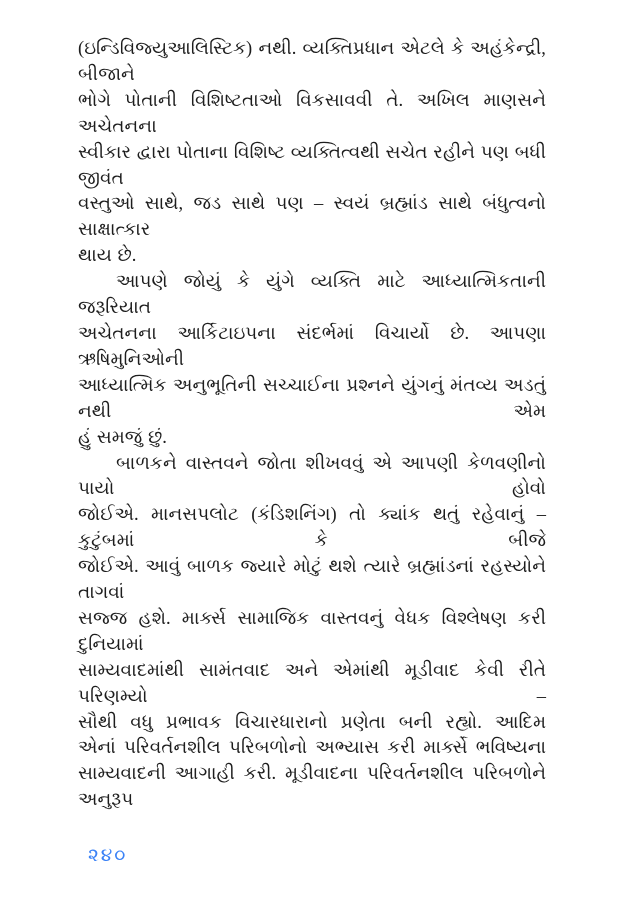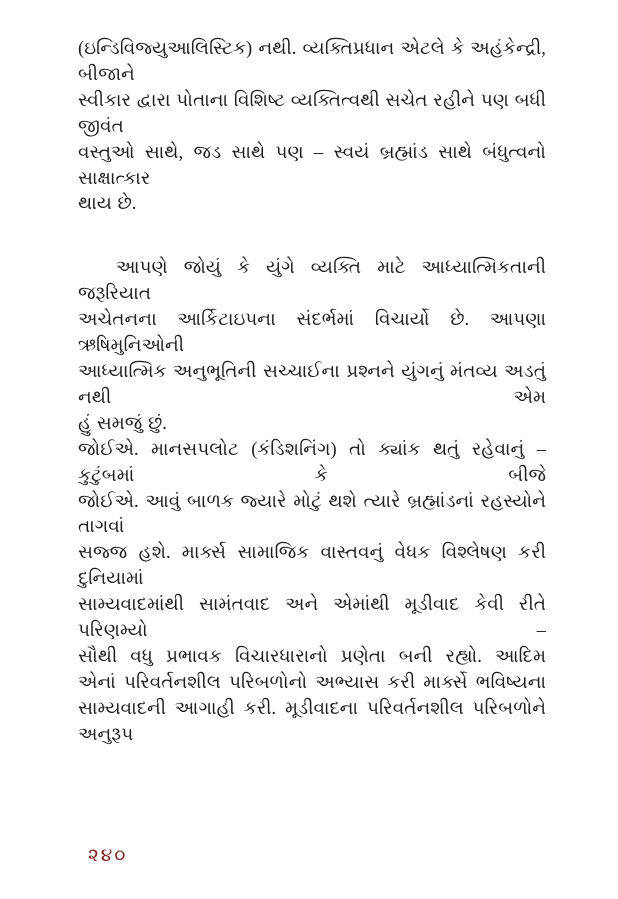--- a/index.html
+++ b/index.html
@@ -31,49 +31,50 @@
   .line {
     text-align: justify;
     text-align-last: justify;
     word-spacing: 1px;
   }
   .line.last {
     text-align-last: left;
   }
   .line.first-indent {
     text-indent: 38px;
-    margin-top: 38px;
   }
   .page-number {
     position: absolute;
     left: 88px;
     top: 845px;
     font-size: 18.5px;
     letter-spacing: 2px;
-    color: #7f1d1d;
+    color: #3b82f6;
   }
 </style>
 </head>
 <body>
 
 <div class="book-page">
   <div class="text-block">
       <div class="para">
         <div class="line">(ઇન્ડિવિજ્યુઆલિસ્ટિક) નથી. વ્યક્તિપ્રધાન એટલે કે અહંકેન્દ્રી, બીજાને</div>
+        <div class="line">ભોગે પોતાની વિશિષ્ટતાઓ વિકસાવવી તે. અખિલ માણસને અચેતનના</div>
         <div class="line">સ્વીકાર દ્વારા પોતાના વિશિષ્ટ વ્યક્તિત્વથી સચેત રહીને પણ બધી જીવંત</div>
         <div class="line">વસ્તુઓ સાથે, જડ સાથે પણ – સ્વયં બ્રહ્માંડ સાથે બંધુત્વનો સાક્ષાત્કાર</div>
         <div class="line last">થાય છે.</div>
       </div>
       <div class="para">
         <div class="line first-indent">આપણે જોયું કે યુંગે વ્યક્તિ માટે આધ્યાત્મિકતાની જરૂરિયાત</div>
         <div class="line">અચેતનના આર્કિટાઇપના સંદર્ભમાં વિચાર્યો છે. આપણા ઋષિમુનિઓની</div>
         <div class="line">આધ્યાત્મિક અનુભૂતિની સચ્ચાઈના પ્રશ્નને યુંગનું મંતવ્ય અડતું નથી એમ</div>
         <div class="line last">હું સમજું છું.</div>
       </div>
       <div class="para">
+        <div class="line first-indent">બાળકને વાસ્તવને જોતા શીખવવું એ આપણી કેળવણીનો પાયો હોવો</div>
         <div class="line">જોઈએ. માનસપલોટ (કંડિશનિંગ) તો ક્યાંક થતું રહેવાનું – કુટુંબમાં કે બીજે</div>
         <div class="line">જોઈએ. આવું બાળક જ્યારે મોટું થશે ત્યારે બ્રહ્માંડનાં રહસ્યોને તાગવાં</div>
         <div class="line">સજ્જ હશે. માર્ક્સ સામાજિક વાસ્તવનું વેધક વિશ્લેષણ કરી દુનિયામાં</div>
         <div class="line">સામ્યવાદમાંથી સામંતવાદ અને એમાંથી મૂડીવાદ કેવી રીતે પરિણમ્યો –</div>
         <div class="line">સૌથી વધુ પ્રભાવક વિચારધારાનો પ્રણેતા બની રહ્યો. આદિમ</div>
         <div class="line">એનાં પરિવર્તનશીલ પરિબળોનો અભ્યાસ કરી માર્ક્સે ભવિષ્યના</div>
         <div class="line">સામ્યવાદની આગાહી કરી. મૂડીવાદના પરિવર્તનશીલ પરિબળોને અનુરૂપ</div>
       </div>
     </div>
   <div class="page-number">૨૪૦</div>

